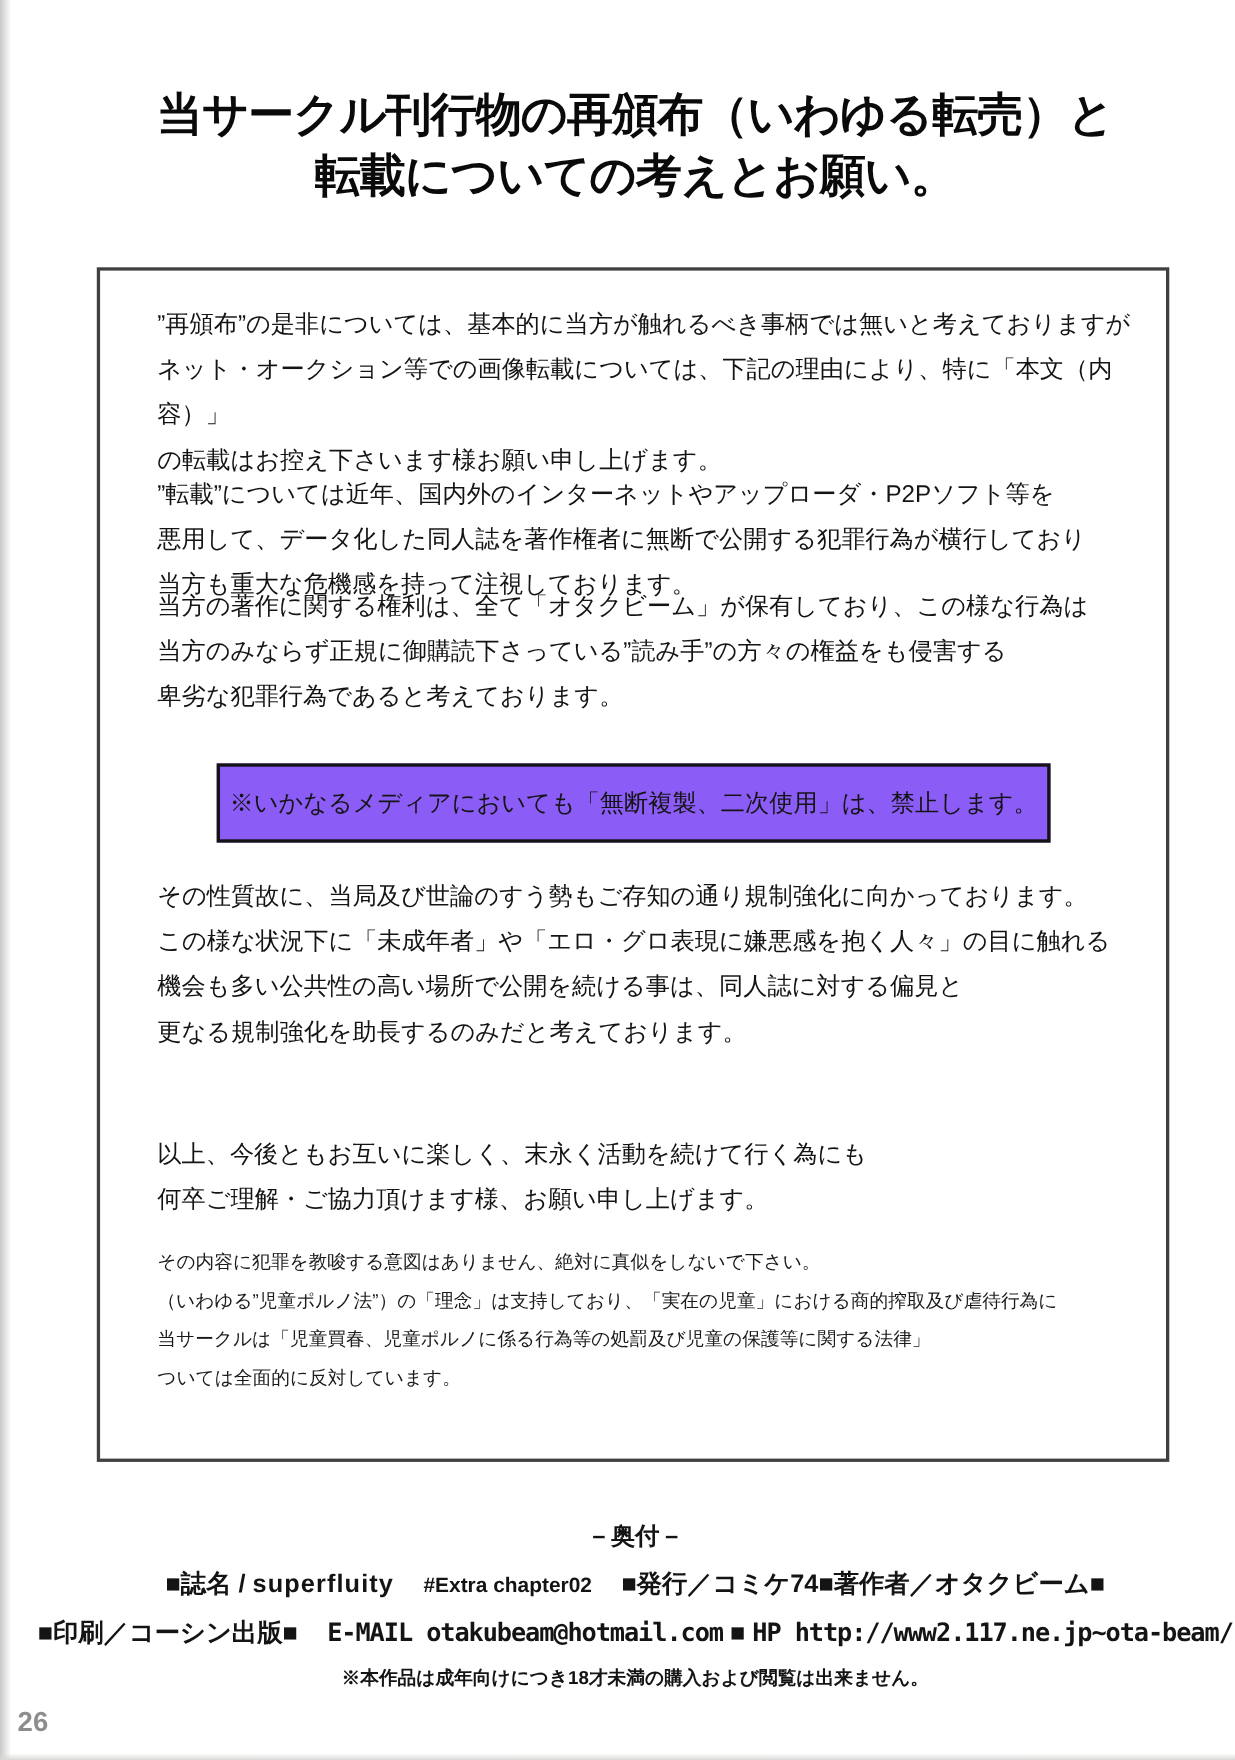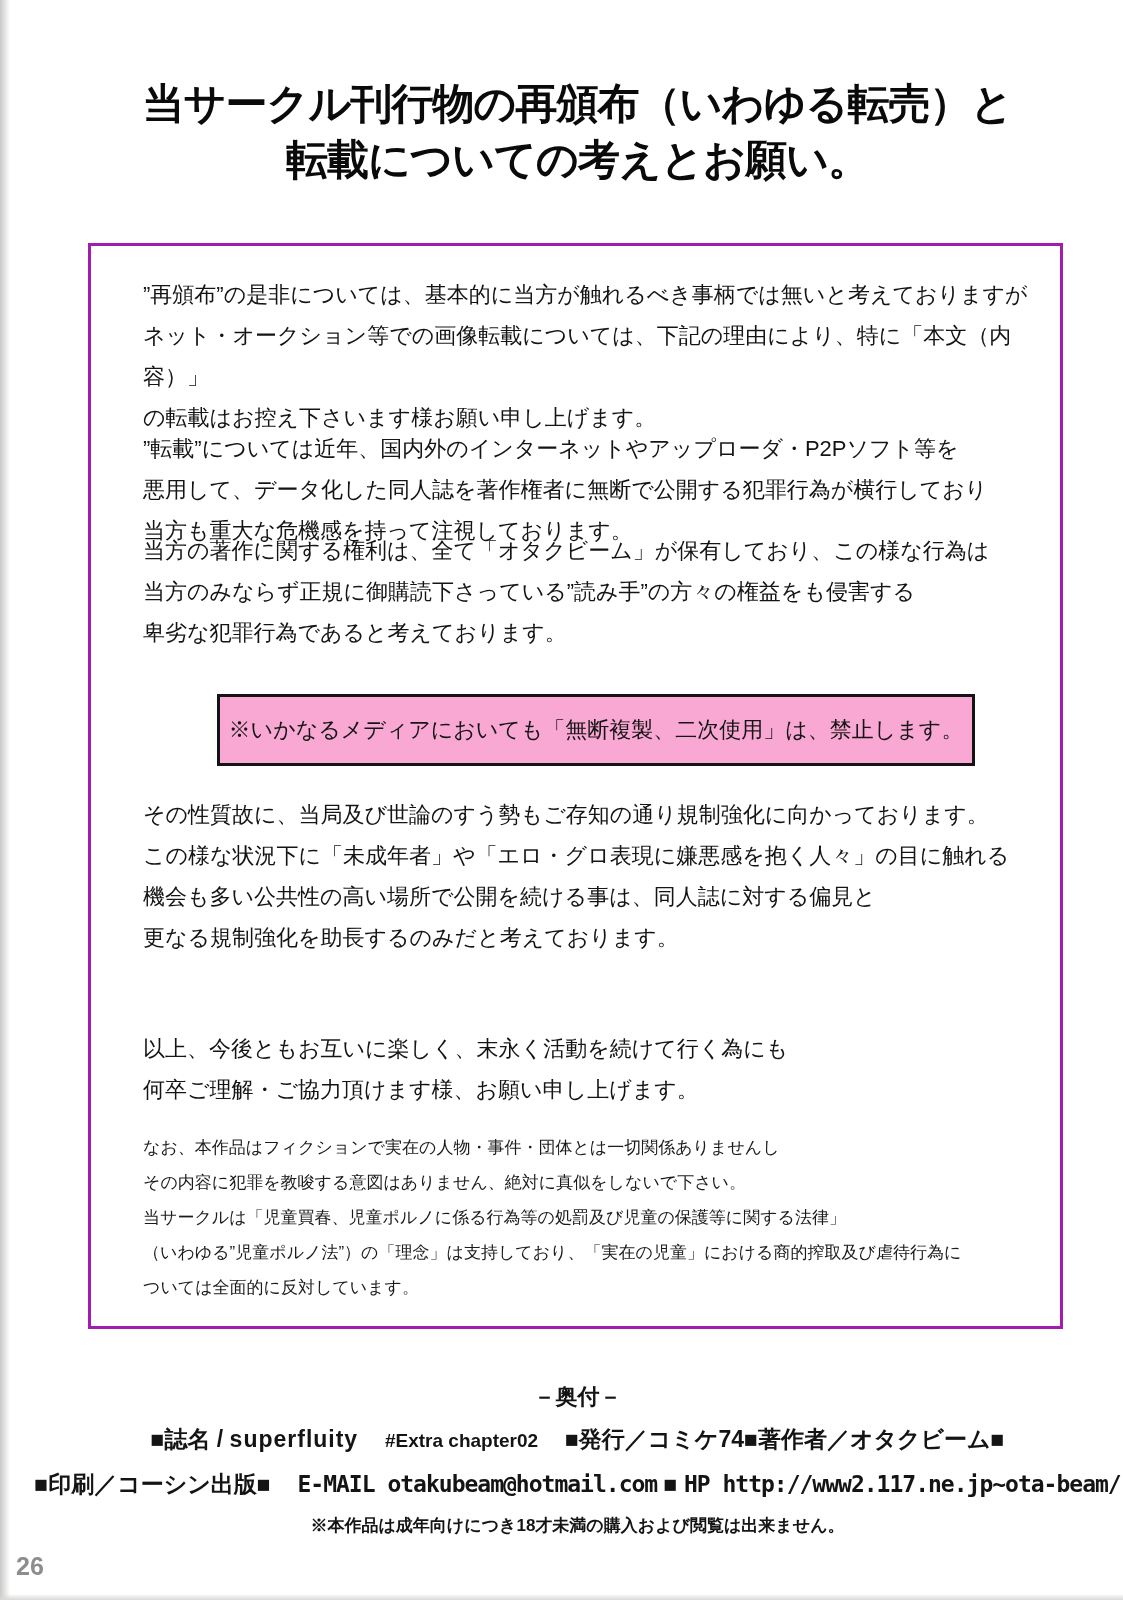--- a/index.html
+++ b/index.html
@@ -30,21 +30,21 @@
     font-weight: 900;
     font-size: 42px;
     line-height: 56px;
     letter-spacing: -1px;
     color: #0a0a0a;
   }
   .notice-box {
     position: absolute;
     left: 88px; top: 243px;
     width: 969px; height: 1080px;
-    border: 3px solid #a21caf;
+    border: 3px solid #404040;
     background: #fff;
   }
   .para {
     position: absolute;
     left: 52px; right: 30px;
     font-size: 22px;
     line-height: 41px;
     color: #141414;
   }
   .p1 { top: 28px; }
@@ -53,22 +53,21 @@
   .p4 { top: 548px; }
   .p5 { top: 782px; }
   .highlight-box {
     position: absolute;
     left: 106px; top: 448px;
     width: 752px; height: 66px;
     border: 3px solid #141414;
     display: flex; align-items: center; justify-content: center;
     font-size: 22px;
     color: #141414;
-    background: #f9a8d4;
-    margin-left: 20px;
+    background: #8b5cf6;
   }
   .fine-print {
     position: absolute;
     left: 52px; top: 884px; right: 24px;
     font-size: 17px;
     line-height: 35px;
     color: #1a1a1a;
   }
   .colophon-heading {
     position: absolute; top: 1382px; left: 0; width: 100%;
@@ -138,24 +137,23 @@
       <div>機会も多い公共性の高い場所で公開を続ける事は、同人誌に対する偏見と</div>
       <div>更なる規制強化を助長するのみだと考えております。</div>
     </div>
 
     <div class="para p5">
       <div>以上、今後ともお互いに楽しく、末永く活動を続けて行く為にも</div>
       <div>何卒ご理解・ご協力頂けます様、お願い申し上げます。</div>
     </div>
 
     <div class="fine-print">
-      <div>なお、本作品はフィクションで実在の人物・事件・団体とは一切関係ありませんし</div>
       <div>その内容に犯罪を教唆する意図はありません、絶対に真似をしないで下さい。</div>
+      <div>（いわゆる”児童ポルノ法”）の「理念」は支持しており、「実在の児童」における商的搾取及び虐待行為に</div>
       <div>当サークルは「児童買春、児童ポルノに係る行為等の処罰及び児童の保護等に関する法律」</div>
-      <div>（いわゆる”児童ポルノ法”）の「理念」は支持しており、「実在の児童」における商的搾取及び虐待行為に</div>
       <div>ついては全面的に反対しています。</div>
     </div>
 
   </div>
 
   <div class="colophon-heading">－奥付－</div>
 
   <div class="colophon-line1">
     <span>■誌名 /</span>
     <span class="latin-name">superfluity</span>

